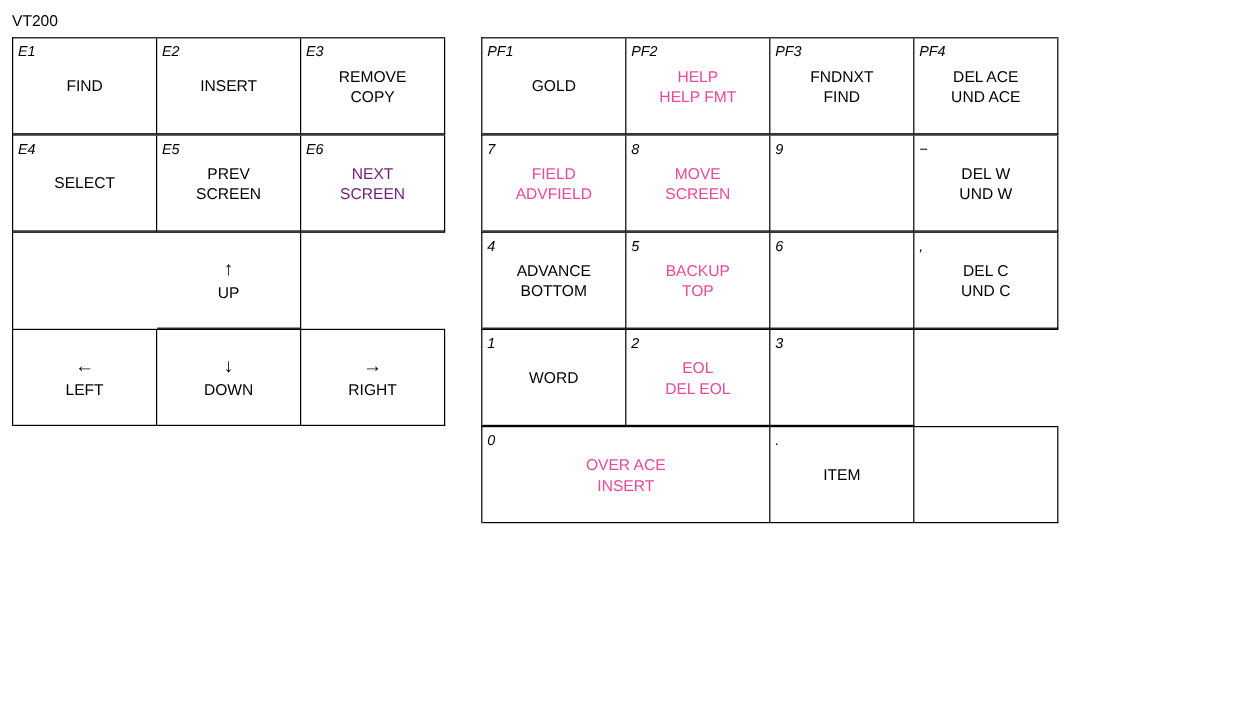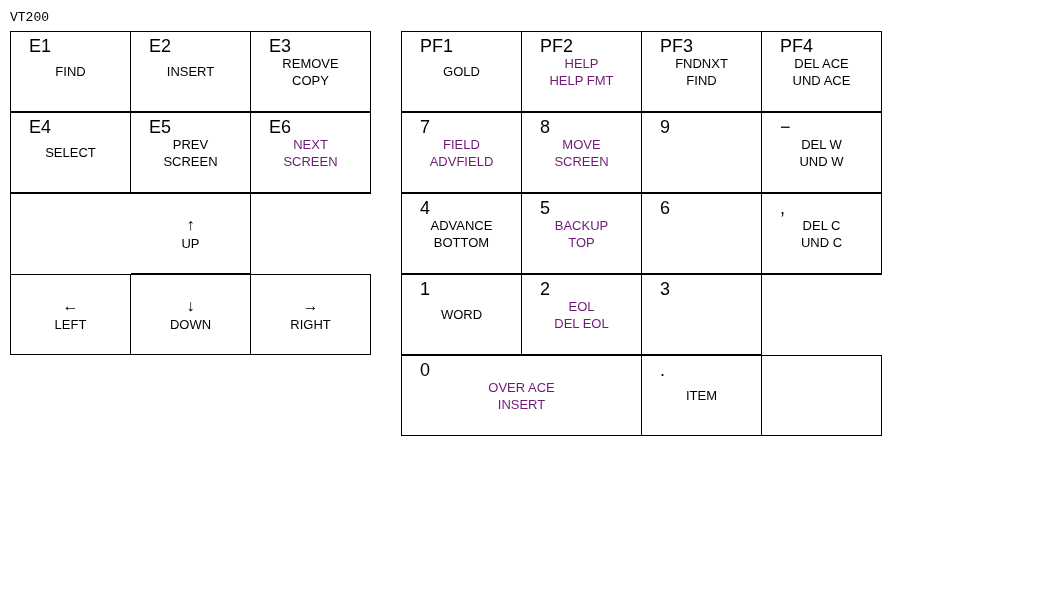--- a/index.html
+++ b/index.html
@@ -8,21 +8,20 @@
       font-size: 13px;
       background: #fff;
       padding: 10px;
       width: 1039px;
       min-height: 603px;
     }
     .title {
       font-size: 13px;
       margin-bottom: 6px;
       color: #000;
-      font-family: Liberation Mono, monospace;
     }
     .keyboard-layout {
       display: flex;
       gap: 30px;
     }
     .left-section, .right-section {
       display: flex;
       flex-direction: column;
       gap: 0;
     }
@@ -50,37 +49,38 @@
       flex-direction: column;
       align-items: center;
       justify-content: center;
     }
     .key.tall {
       min-height: 160px;
     }
     .key-label {
       position: absolute;
       top: 4px;
-      left: 18px;
+      left: 4px;
       color: #000;
-      font-size: 18px;
+      font-size: 12px;
+      font-style: italic;
     }
     .key-content {
       display: flex;
       flex-direction: column;
       align-items: center;
       justify-content: center;
       text-align: center;
       gap: 2px;
     }
     .key-line {
       font-size: 13px;
     }
     .black { color: #000; }
-    .blue { color: #701a75; }
+    .blue { color: #ec4899; }
     .red { color: #701a75; }
     .arrow-icon {
       font-size: 16px;
       color: #000;
     }
     
     .left-section .key-grid + .key-grid {
       margin-top: 0;
     }
     

